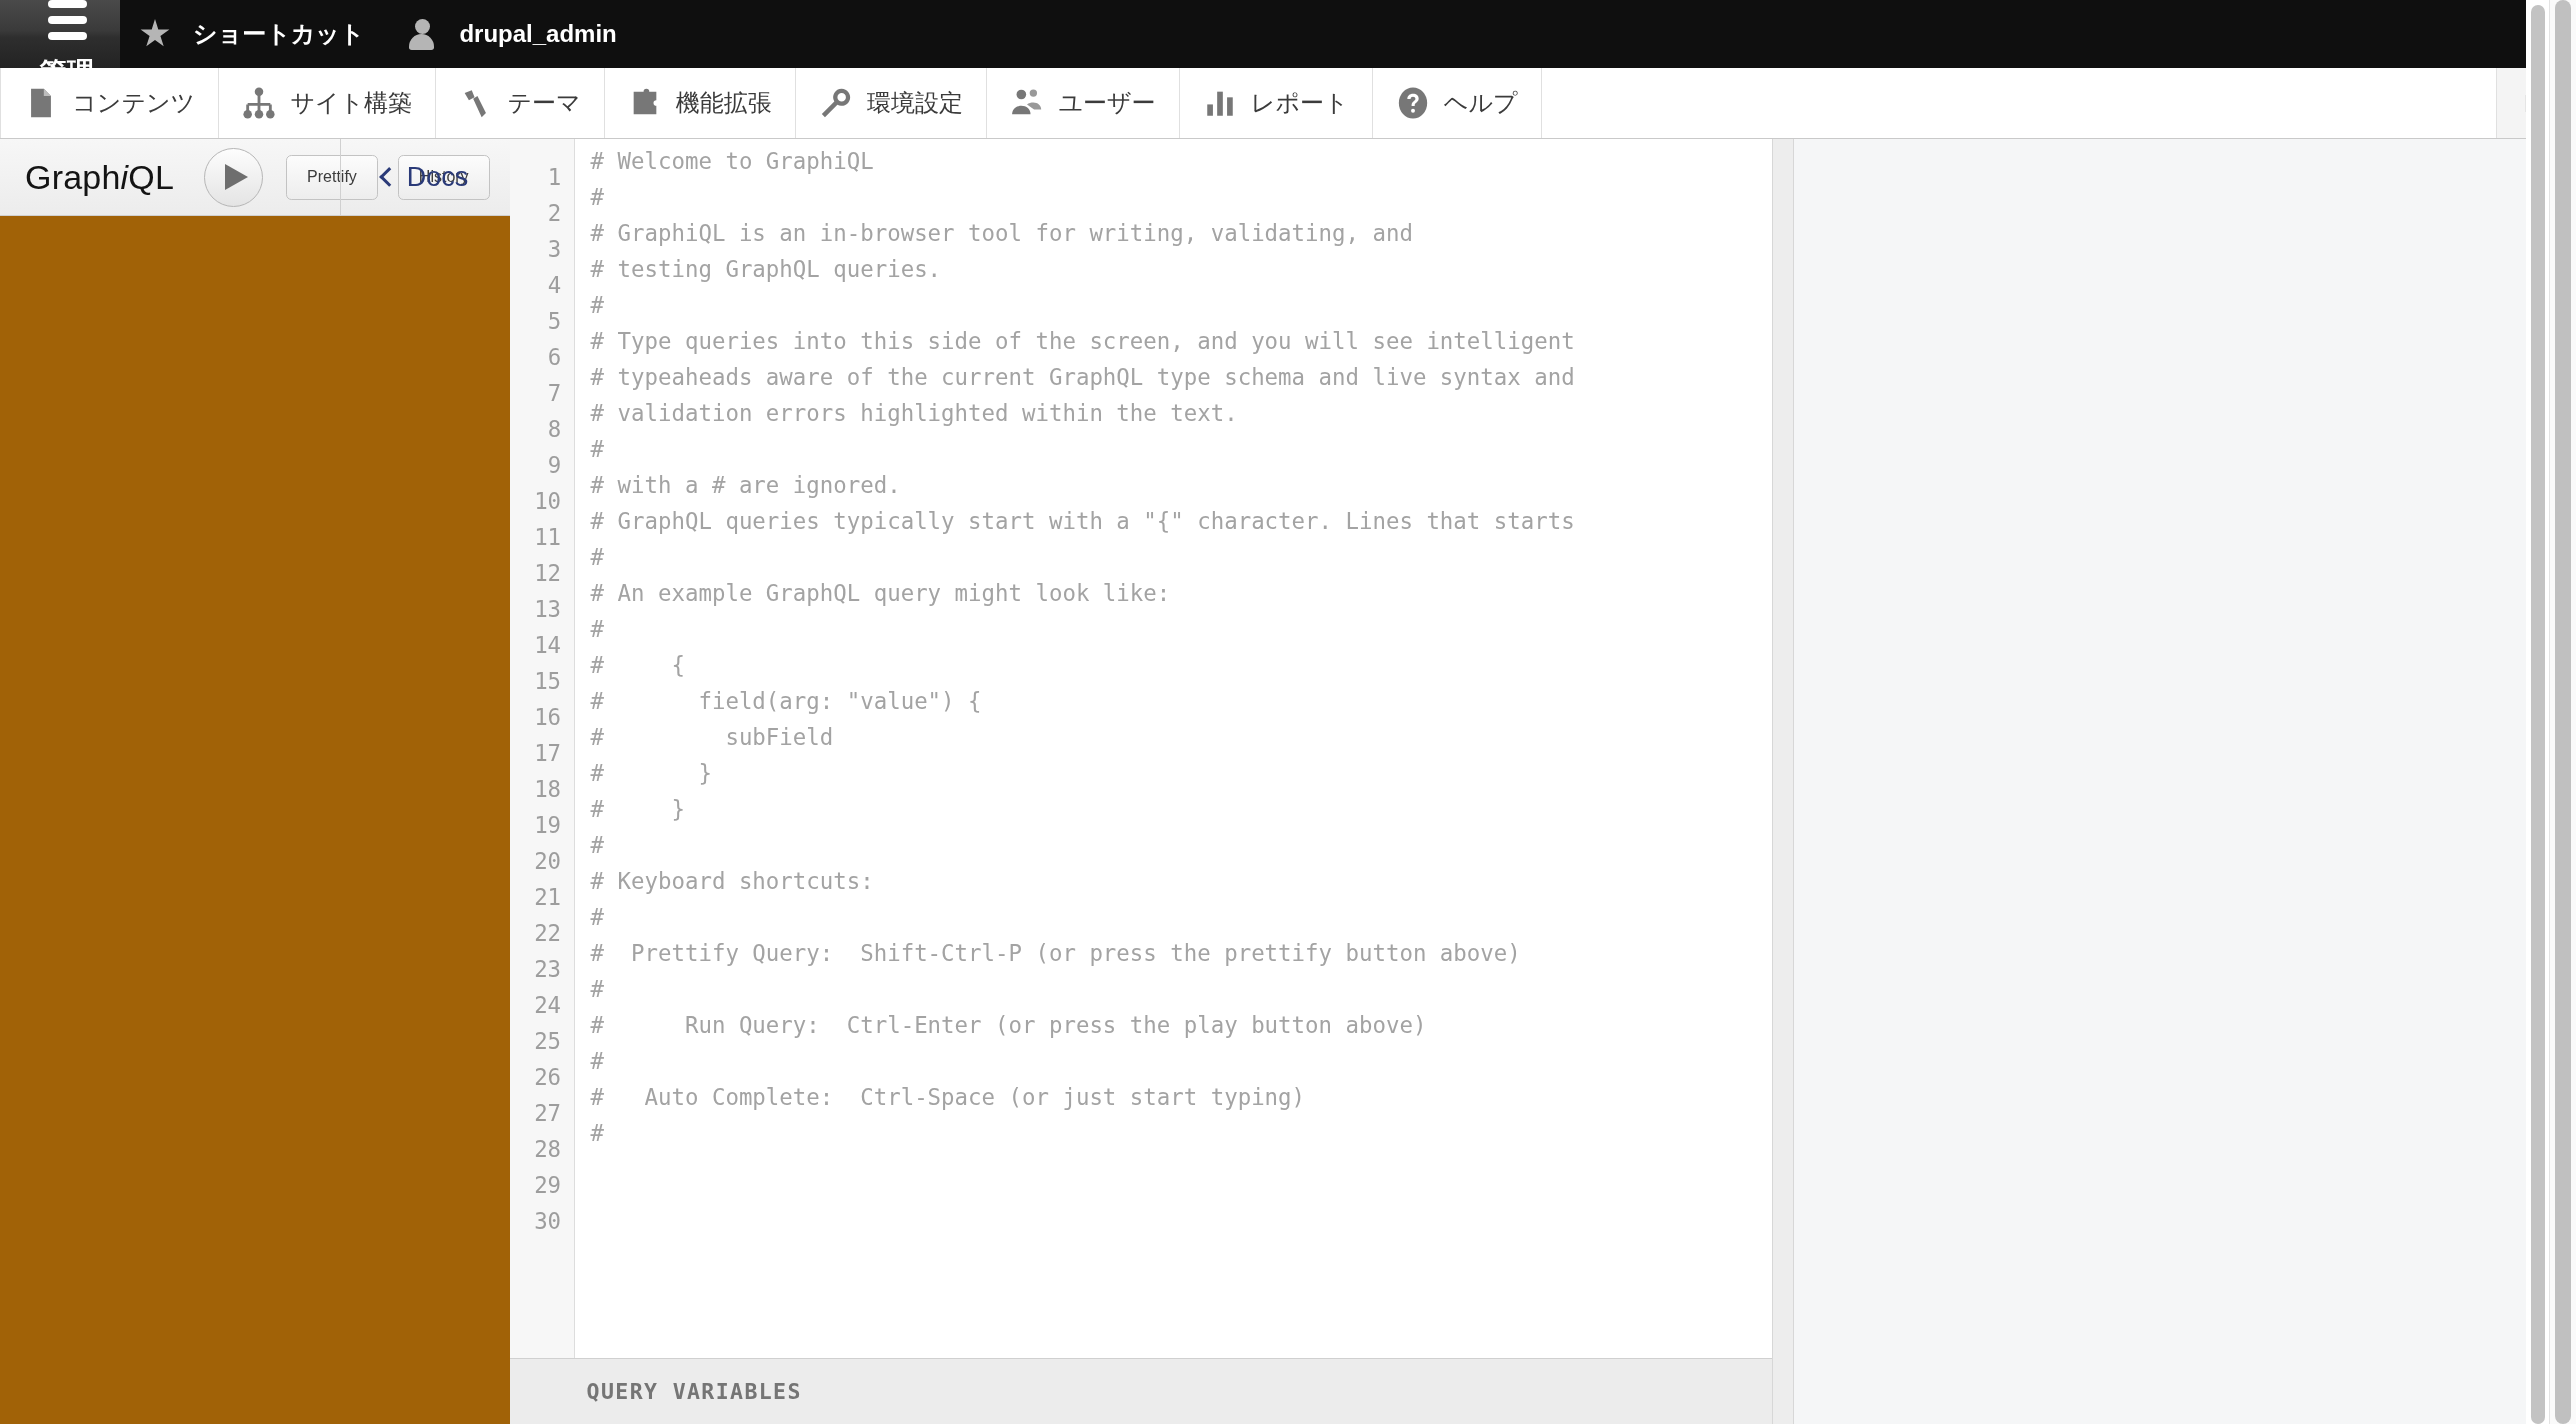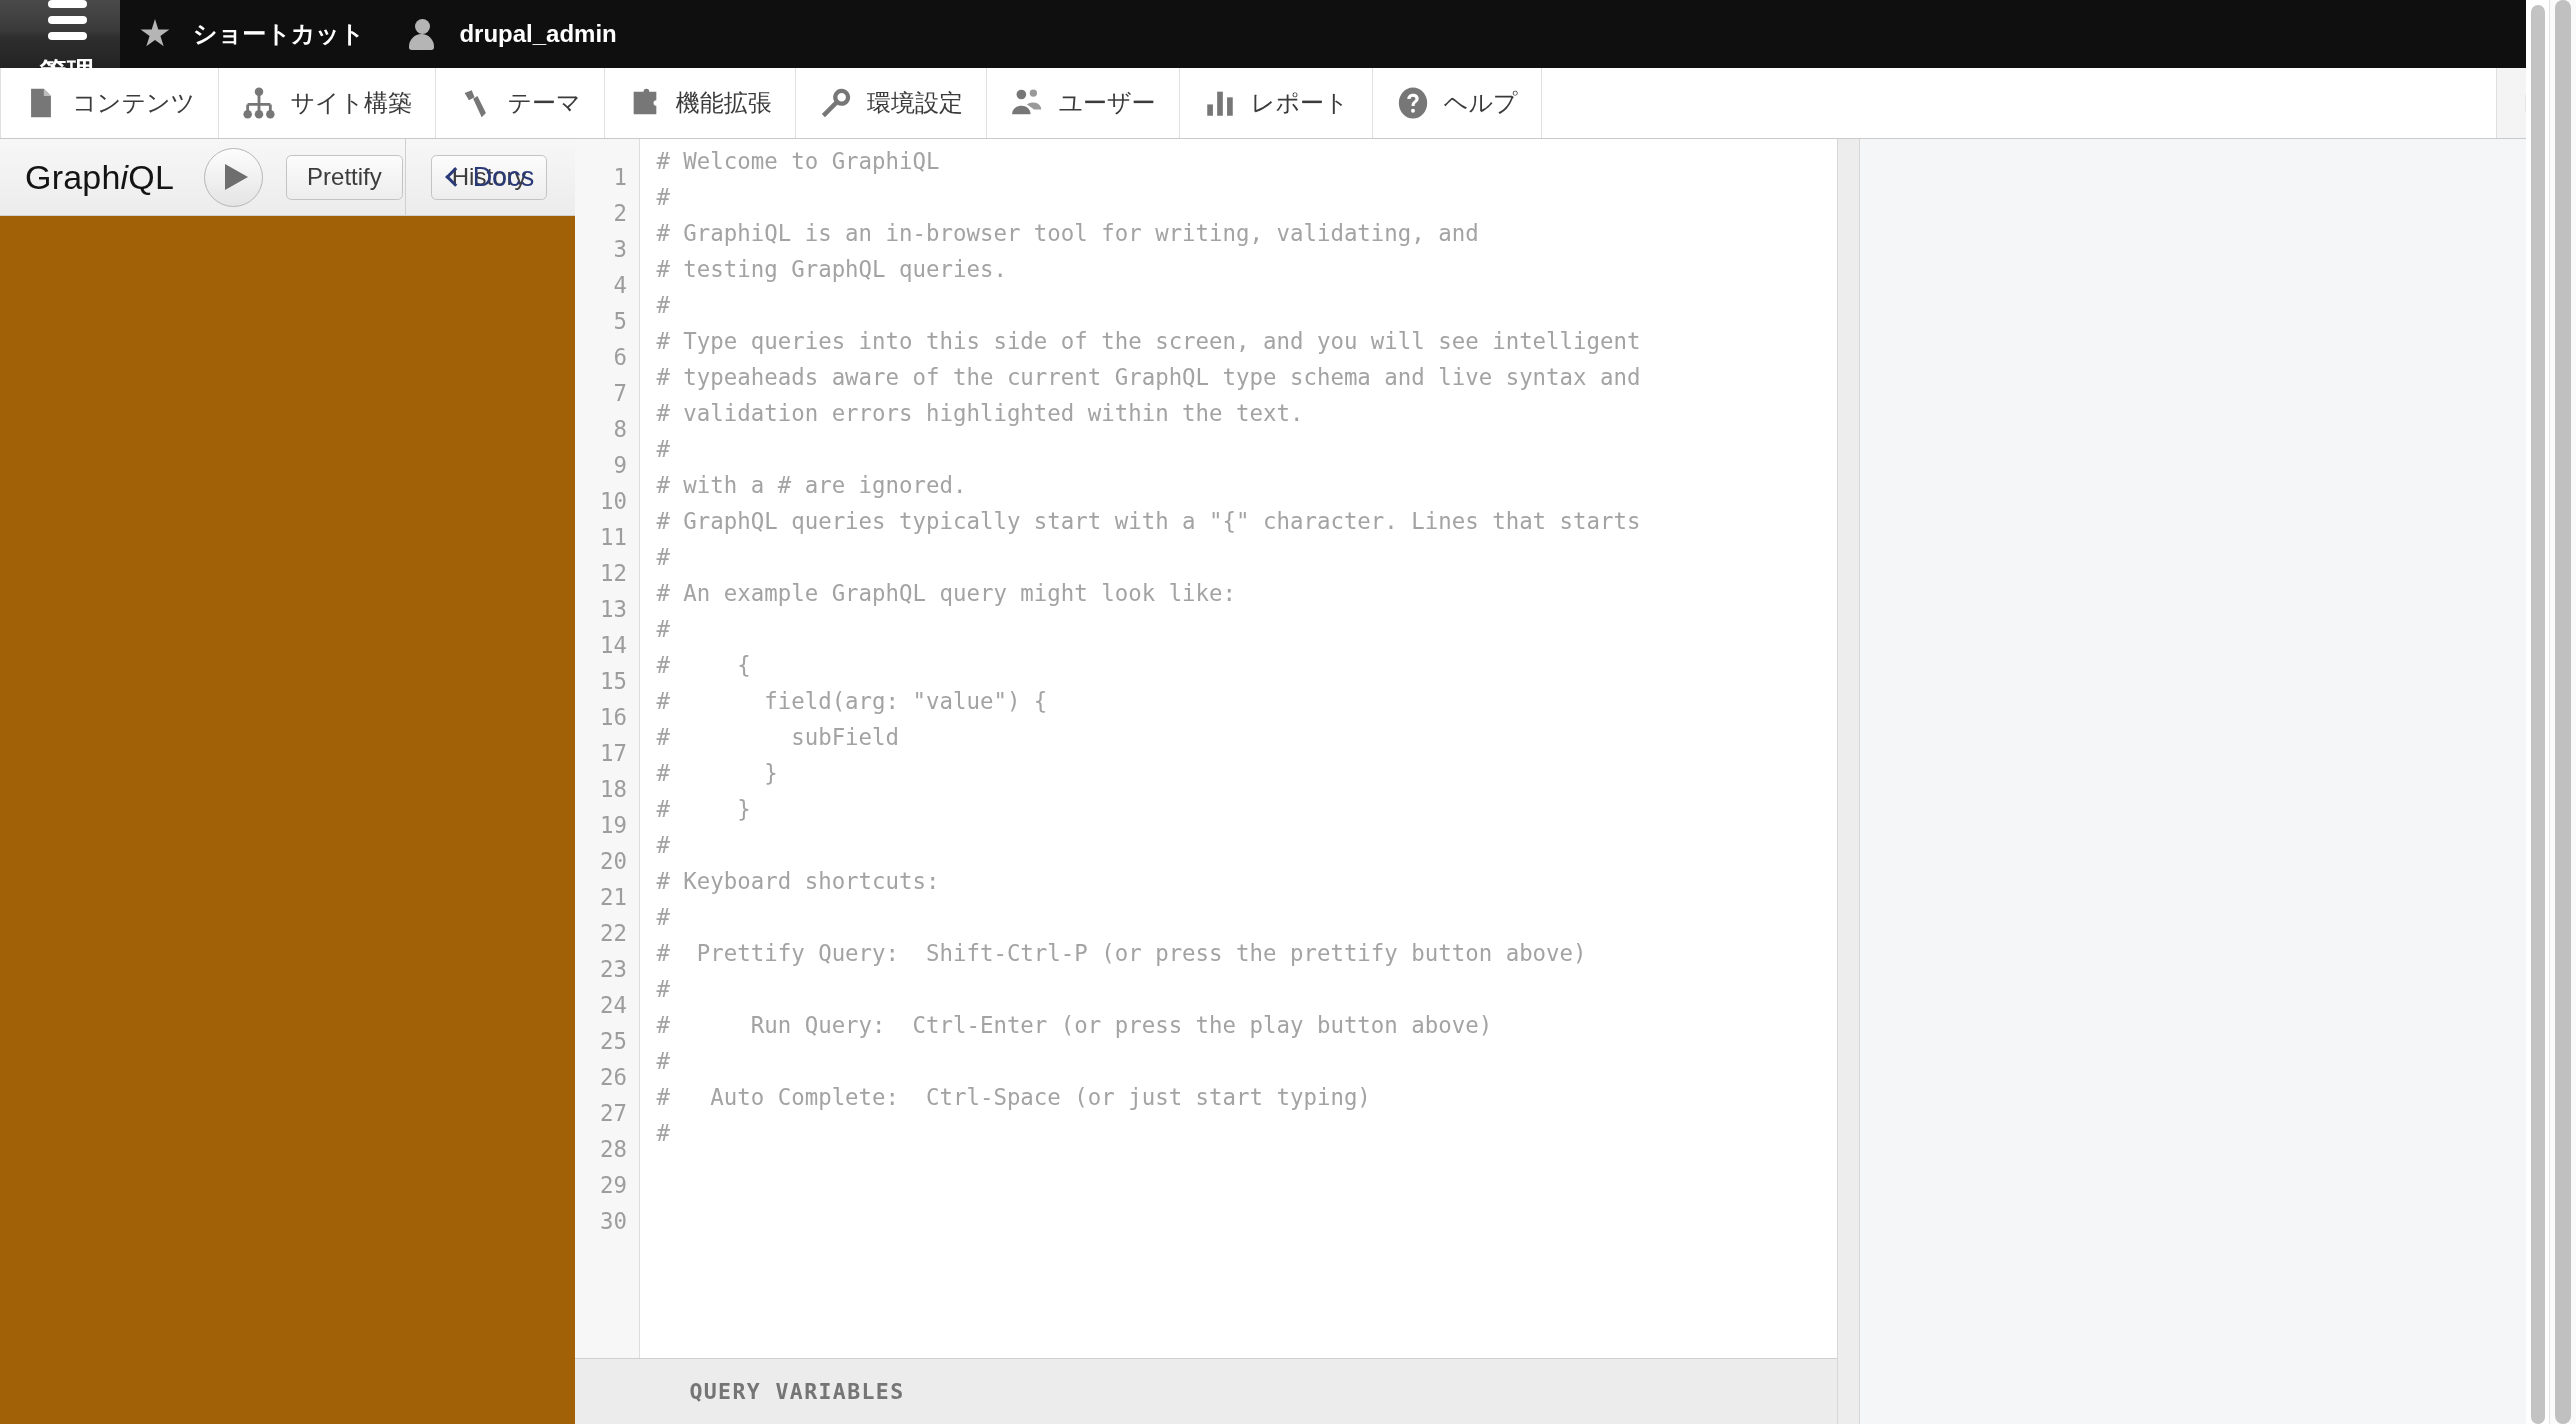--- a/index.html
+++ b/index.html
@@ -120,25 +120,25 @@
   .gq-exec .tri {
     width: 0; height: 0;
     border-left: 23px solid #6e6e6e;
     border-top: 13.4px solid transparent;
     border-bottom: 13.4px solid transparent;
     margin-left: 6.3px;
   }
   .gq-btn {
     height: 45px;
     padding: 0 20px;
-    margin-right: 28px;
+    margin-right: 20px;
     border: 0.9px solid #c3c3c3;
     border-radius: 5.4px;
     background: linear-gradient(to bottom, #fcfcfc 0%, #ededed 100%);
-    color: #3c3c3c; font-size: 24px;
+    color: #3c3c3c; font-size: 16px;
     display: flex; align-items: center;
     cursor: pointer;
   }
   .gq-docs {
     position: absolute;
     right: 0; top: 0; bottom: 0;
     width: 170px;
     border-left: 0.9px solid #d0d0d0;
     display: flex; align-items: center; justify-content: center;
     gap: 10.7px;
@@ -190,21 +190,21 @@
   .codearea div {
     font-family: "DejaVu Sans Mono", "Liberation Mono", monospace;
     font-size: 22.4px; line-height: 36px;
     color: #a3a3a3;
     white-space: pre;
   }
   .qvars {
     flex: 0 0 auto;
     background: #ececec;
     border-top: 0.9px solid #d0d0d0;
-    padding: 20px 0 20px 114px;
+    padding: 20px 0 20px 77px;
   }
   .qvars-title {
     font-family: "DejaVu Sans Mono", "Liberation Mono", monospace;
     font-size: 21.5px; font-weight: bold;
     letter-spacing: 1.4px;
     color: #757575;
   }
 
   .gq-gutter-drag {
     width: 21.5px; flex: 0 0 21.5px;

